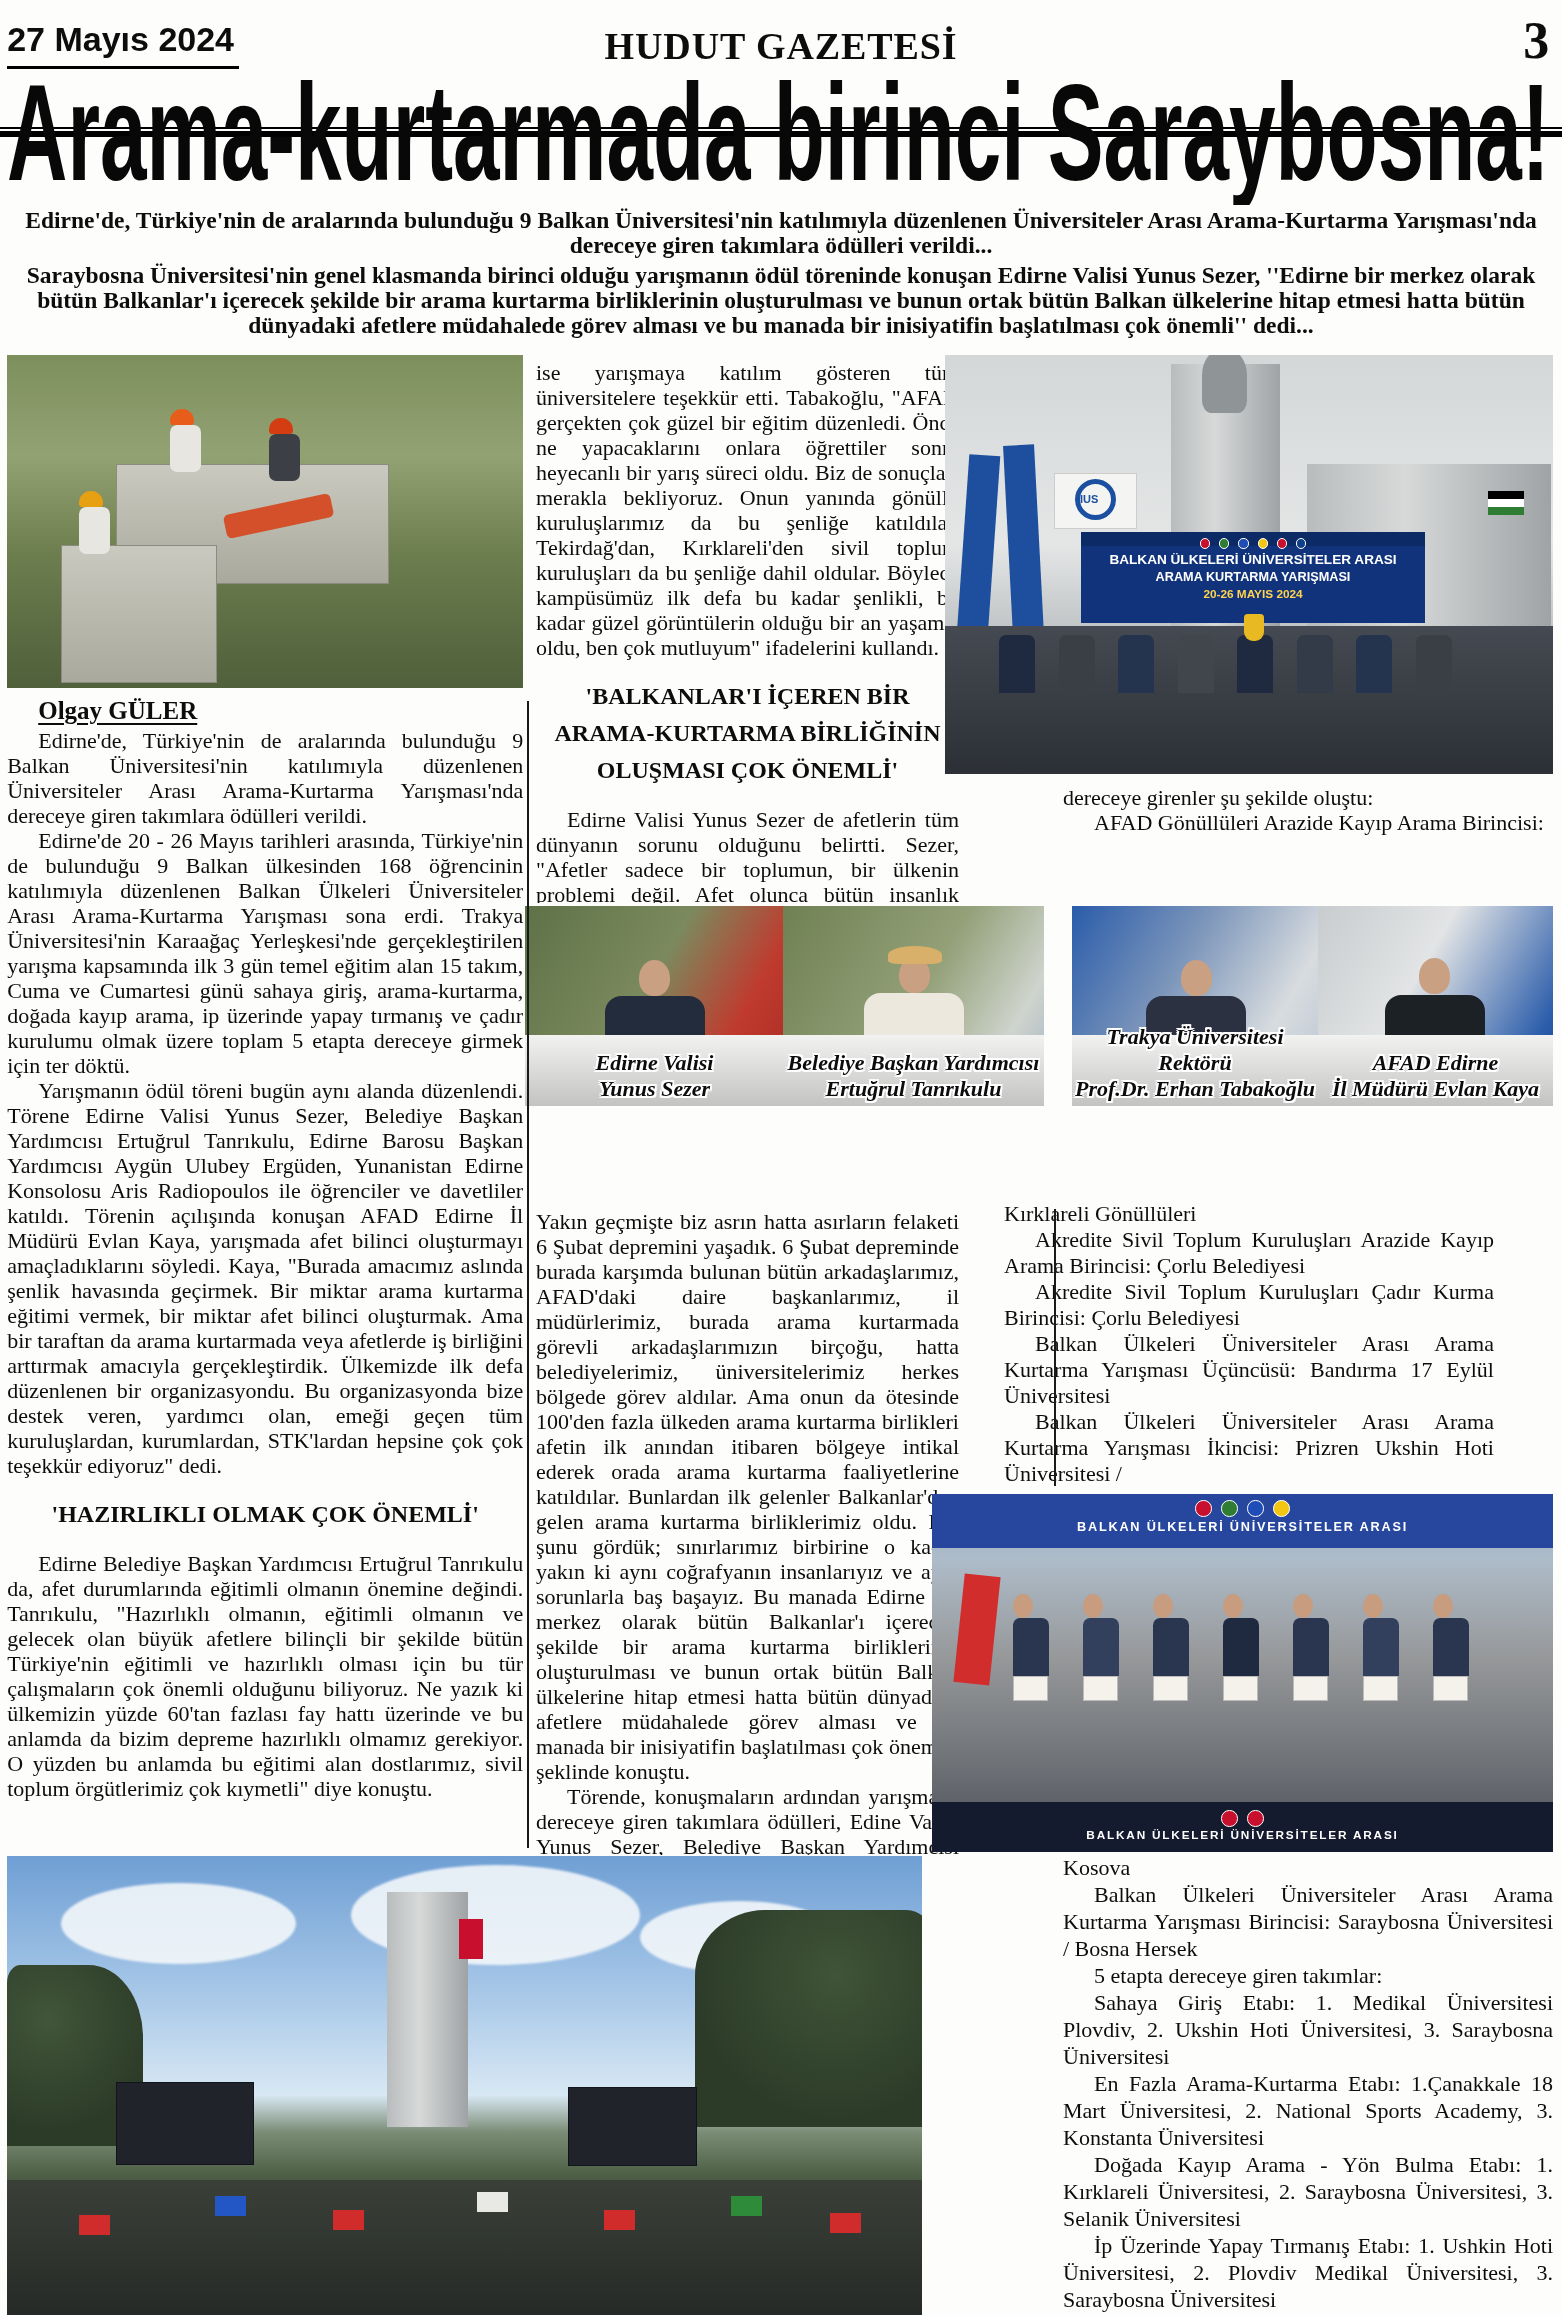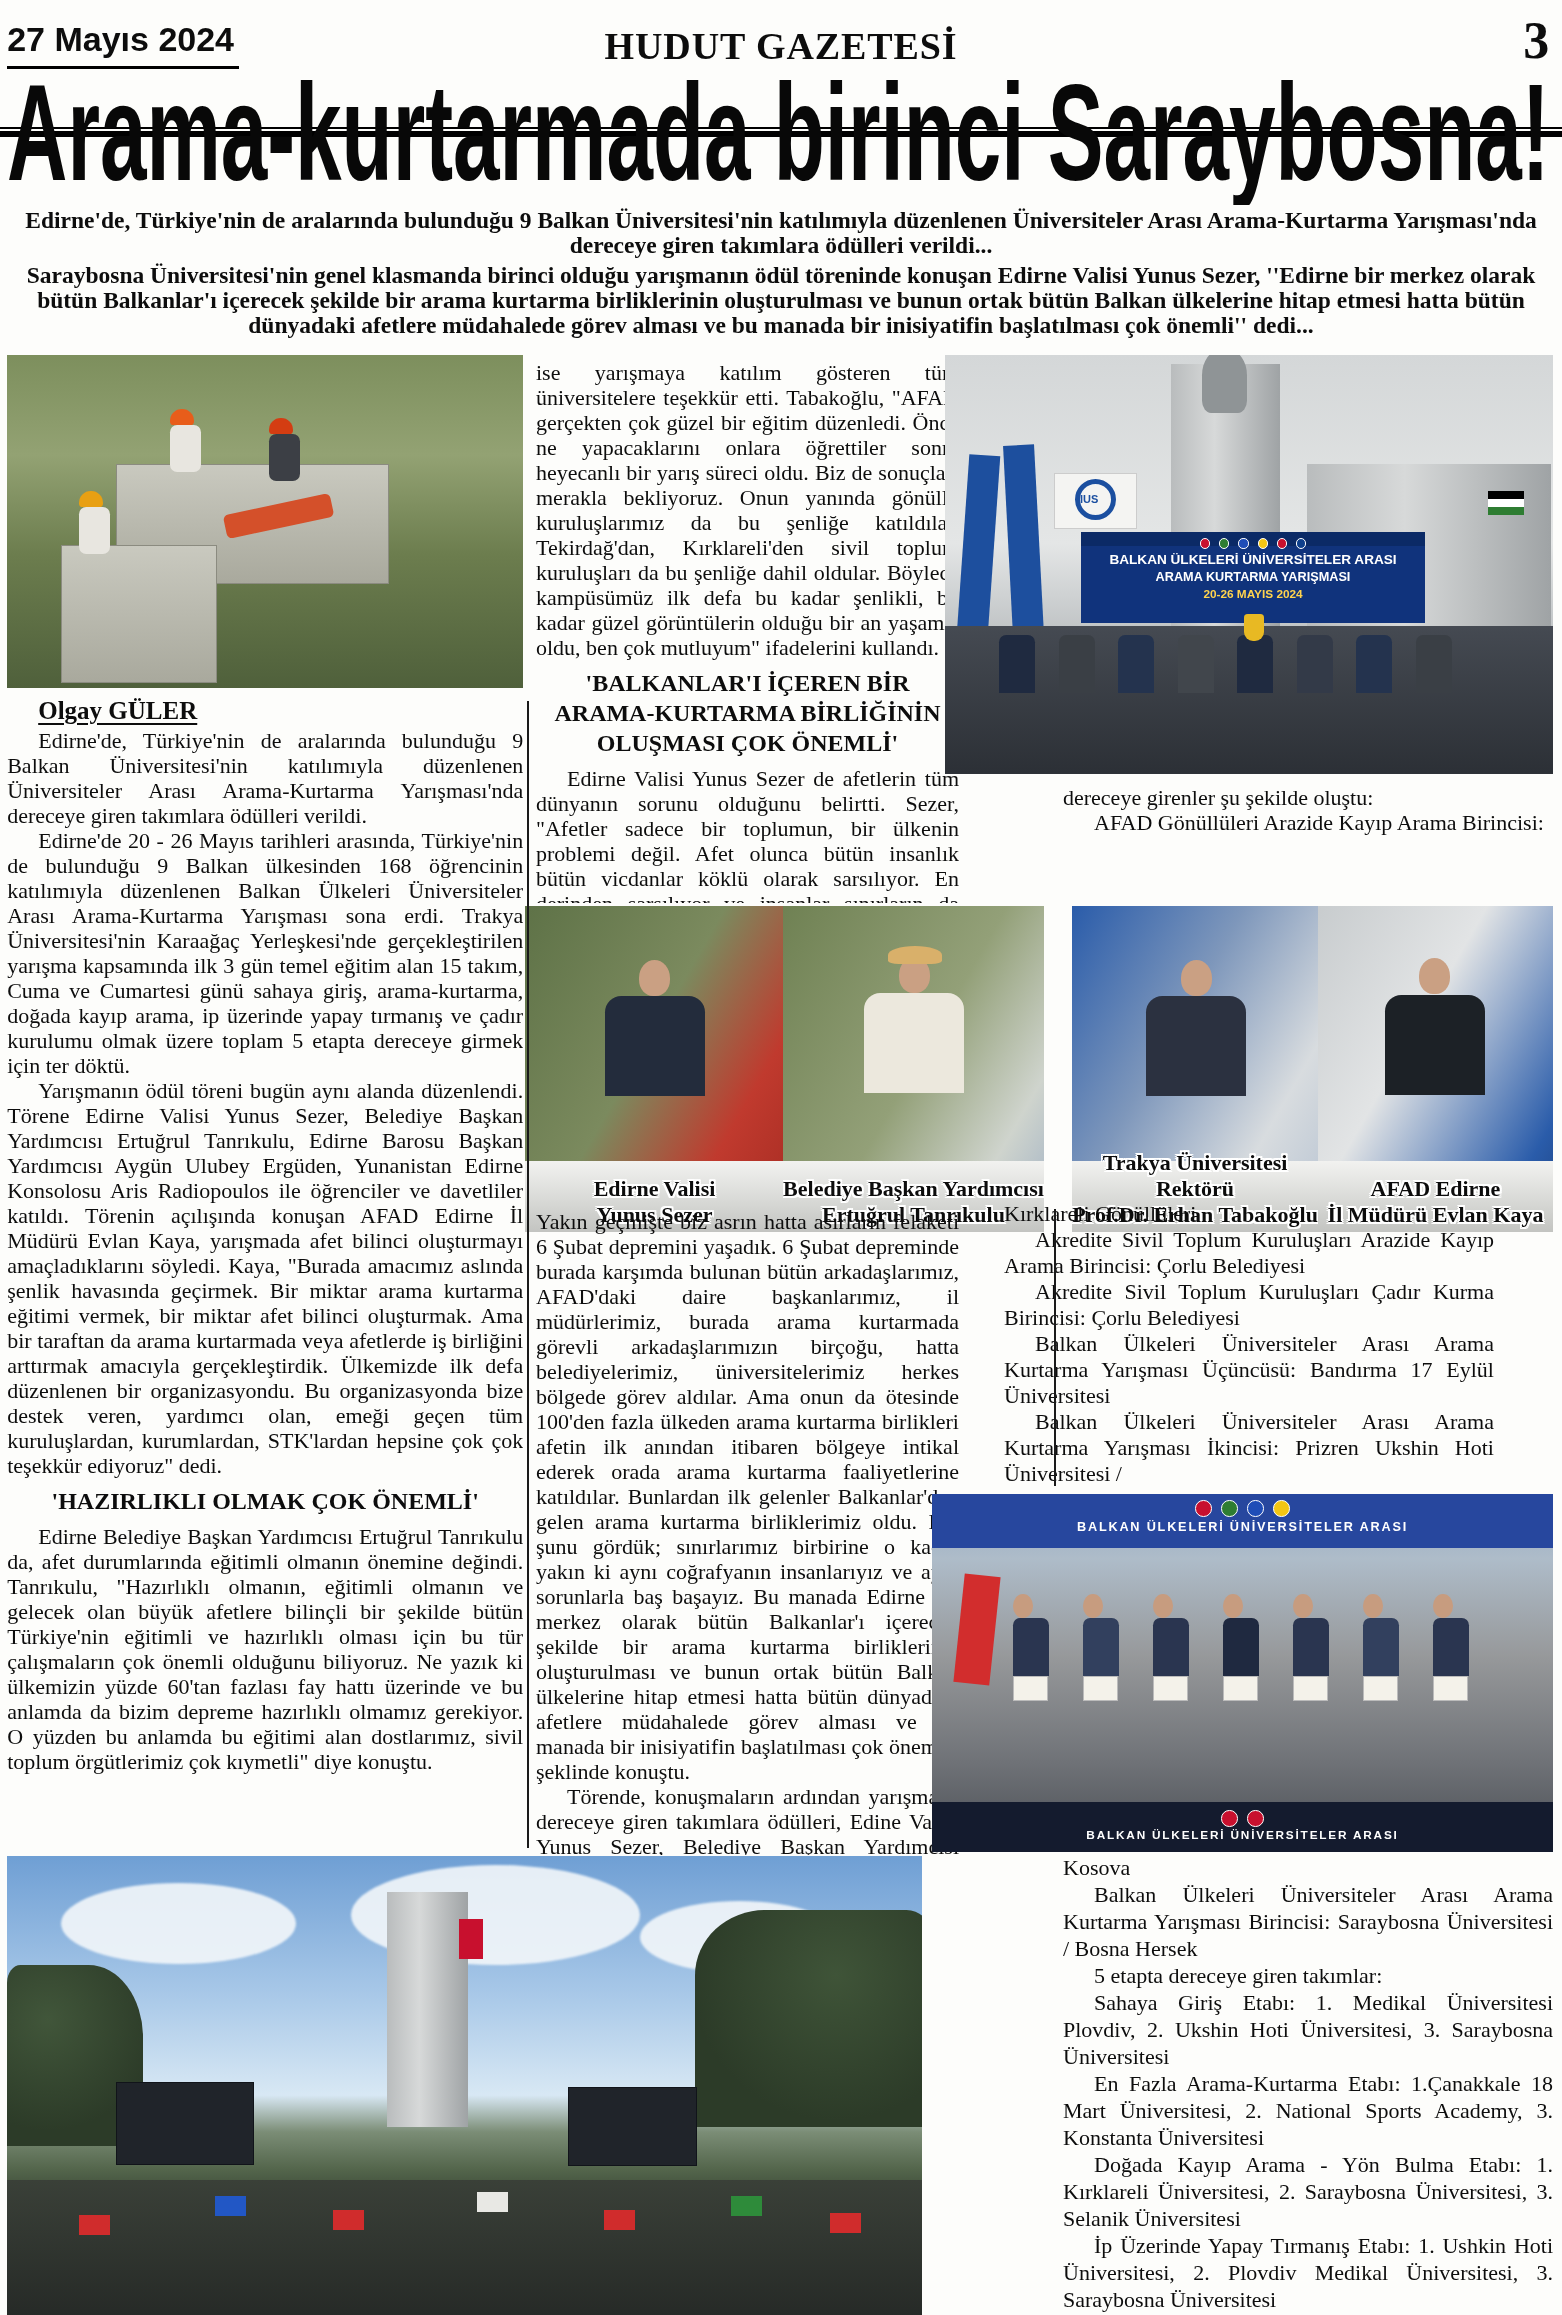--- a/index.html
+++ b/index.html
@@ -15,21 +15,21 @@
   .rule-thick{position:absolute;left:0;top:131px;width:1562px;height:6.3px;background:#000;}
   
   .headline-wrap{position:absolute;left:7.2px;top:60px;width:1548px;height:145px;}
   .lead{position:absolute;left:18px;top:208px;width:1526px;text-align:center;
         font-weight:bold;font-size:23.5px;line-height:25px;}
   .lead p{margin:0 0 4.5px 0;}
   
   .col{position:absolute;font-size:22px;line-height:25px;text-align:justify;}
   .para{margin:0;text-indent:31px;}
   .para.noindent{text-indent:0;}
-  .subhead{margin:8px 0;font-weight:bold;font-size:24px;line-height:30px;
+  .subhead{margin:18px 0;font-weight:bold;font-size:24px;line-height:37px;
            text-align:center;text-indent:0;}
   .byline{margin:0 0 5.4px 0;font-weight:bold;font-size:25px;text-indent:31px;
           text-align:left;}
   .byline span{text-decoration:underline;text-underline-offset:3.6px;text-align:right;}
   #col-left{left:7.2px;top:698px;width:516px;height:1156px;overflow:hidden;}
   #col-mid-top{left:536px;top:360px;width:423px;height:543px;overflow:hidden;}
   #col-mid-bottom{left:536px;top:1209px;width:423px;height:646px;overflow:hidden;line-height:25px;}
   #col-right-top{left:1063px;top:785px;width:490px;height:127px;overflow:hidden;}
   #col-right-mid{left:1004px;top:1201px;width:490px;height:289px;overflow:hidden;line-height:26px;}
   #col-right-bottom{left:1063px;top:1854px;width:490px;height:461px;overflow:hidden;
@@ -50,21 +50,21 @@
   
   #ph-ceremony{left:945px;top:355px;width:608px;height:419px;
      background:linear-gradient(180deg,#d4d7d8 0%,#e4e6e6 45%,#b9bdbf 70%,#41464e 78%,#2e3238 100%);}
   .monument{background:linear-gradient(90deg,#b9bcbd,#d7d9d9 40%,#9fa3a5);}
   .banner-blue{background:#1d4f9e;}
   .flagdot{display:inline-block;width:14.5px;height:14.5px;border-radius:50%;margin:0 2.7px;
            border:1.8px solid #fff;vertical-align:middle;}
   .sign-blue{background:#10337c;color:#fff;text-align:center;
      font-family:"Liberation Sans",sans-serif;font-weight:bold;}
   
-  .podium-photo{top:906px;height:326px;}
+  .podium-photo{top:906px;height:200px;font-style:italic;}
   #ph-podium1{left:525px;width:259px;background:linear-gradient(120deg,#5e7247 0%,#7b8a5e 45%,#c03a2e 75%,#a52b22 100%);}
   #ph-podium2{left:783px;width:261px;background:linear-gradient(120deg,#6f8153 0%,#93a078 50%,#cfd4cd 80%,#9fb0c4 100%);}
   #ph-podium3{left:1072px;width:246px;background:linear-gradient(120deg,#2a5caa 0%,#7e97bb 40%,#d8dcdf 75%,#b7c3d2 100%);}
   #ph-podium4{left:1318px;width:235px;background:linear-gradient(120deg,#c8ccce 0%,#e2e4e5 40%,#2a5caa 85%,#1d4382 100%);}
   .person-head{width:31px;height:36px;border-radius:50% 50% 45% 45%;background:#caa083;}
   .person-torso{width:100px;height:100px;border-radius:16.3px 16.3px 0 0;}
   .podium-front{position:absolute;bottom:0;left:0;width:100%;height:71px;
      background:linear-gradient(180deg,#f2f2f0,#d6d7d4 60%,#c3c4c1);}
   .caption{position:absolute;bottom:3.6px;left:0;width:100%;text-align:center;
      font-weight:bold;font-size:22px;line-height:26px;color:#0c0c0c;

